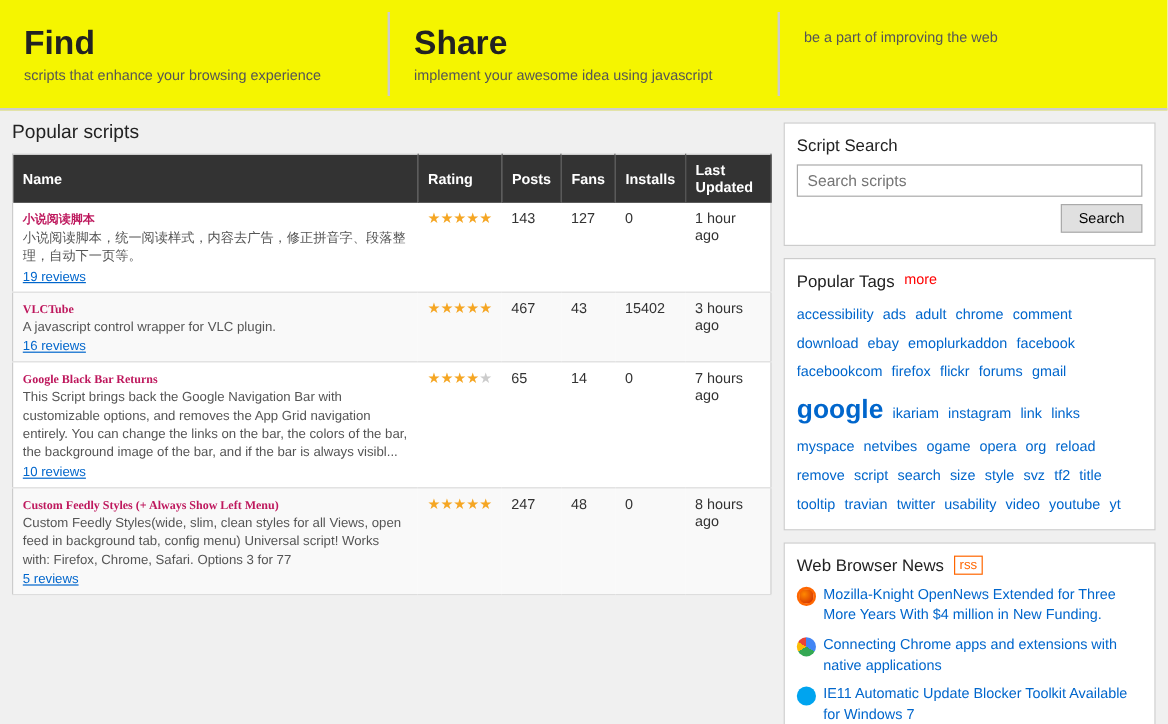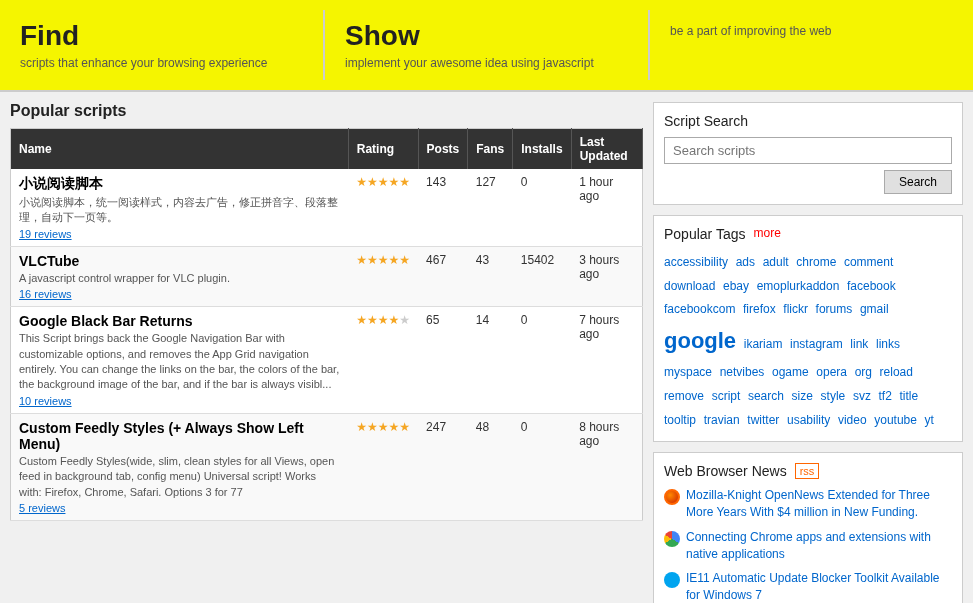--- a/index.html
+++ b/index.html
@@ -11,28 +11,28 @@
     .header-section h2 { font-size: 28px; font-weight: bold; color: #222; }
     .header-section p { font-size: 12px; color: #555; margin-top: 4px; }
     .header-divider { width: 2px; background: #ccc; }
 
     
     .main { display: flex; padding: 10px; gap: 10px; }
     .left-col { flex: 1; min-width: 0; }
     .right-col { width: 310px; flex-shrink: 0; }
 
     
-    .popular-heading { font-size: 16px; font-weight: bold; margin-bottom: 8px; color: #222; }
+    .popular-heading { font-size: 16px; font-weight: normal; margin-bottom: 8px; color: #222; }
 
     
     .scripts-table { width: 100%; border-collapse: collapse; background: #fff; border: 1px solid #ccc; }
     .scripts-table th { background: #333; color: #fff; padding: 6px 8px; text-align: left; font-size: 12px; border-right: 1px solid #555; }
     .scripts-table td { padding: 6px 8px; border-bottom: 1px solid #ddd; vertical-align: top; font-size: 12px; }
     .scripts-table tr:nth-child(even) { background: #f9f9f9; }
-    .script-name { color: #000000; text-decoration: none; font-weight: bold; font-size: 14px; }
+    .script-name { color: #be185d; text-decoration: none; font-weight: bold; font-size: 10px; font-family: Liberation Serif, serif; }
     .reviews-link { color: #0066cc; text-decoration: underline; font-size: 11px; display: block; margin-top: 2px; }
     .script-desc { color: #555; font-size: 11px; margin-top: 2px; line-height: 1.4; }
 
     
     .panel-section { background: #fff; border: 1px solid #ccc; padding: 10px; margin-bottom: 10px; }
     .panel-title { font-size: 14px; font-weight: normal; color: #222; margin-bottom: 8px; }
     .search-input { width: 100%; padding: 5px 8px; border: 1px solid #aaa; font-size: 13px; margin-bottom: 6px; }
     .search-btn { float: right; padding: 4px 14px; background: #e0e0e0; border: 1px solid #aaa; cursor: pointer; font-size: 12px; }
 
     
@@ -54,21 +54,21 @@
 </head>
 <body>
 
 <div class="header">
   <div class="header-section">
     <h2>Find</h2>
     <p>scripts that enhance your browsing experience</p>
   </div>
   <div class="header-divider"></div>
   <div class="header-section">
-    <h2>Show</h2>
+    <h2>Share</h2>
     <p>implement your awesome idea using javascript</p>
   </div>
   <div class="header-divider"></div>
   <div class="header-section">
     <p>be a part of improving the web</p>
   </div>
 </div>
 
 <div class="main">
 

